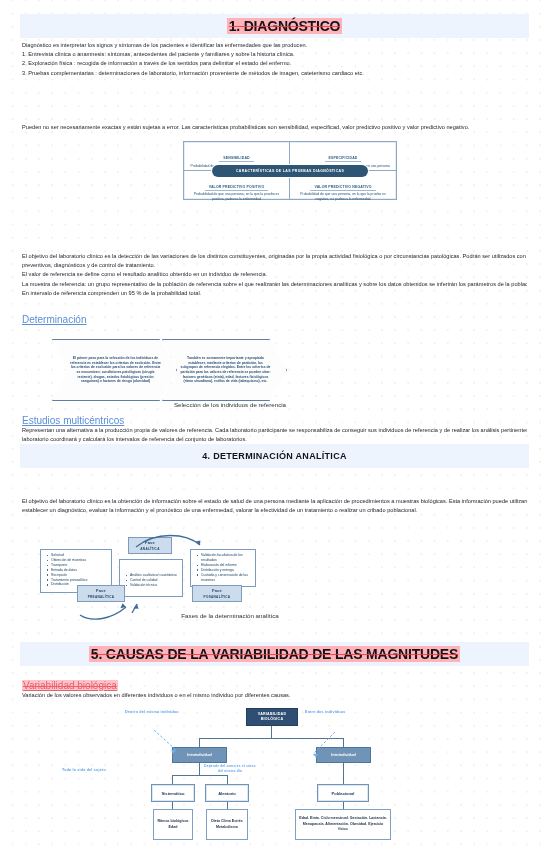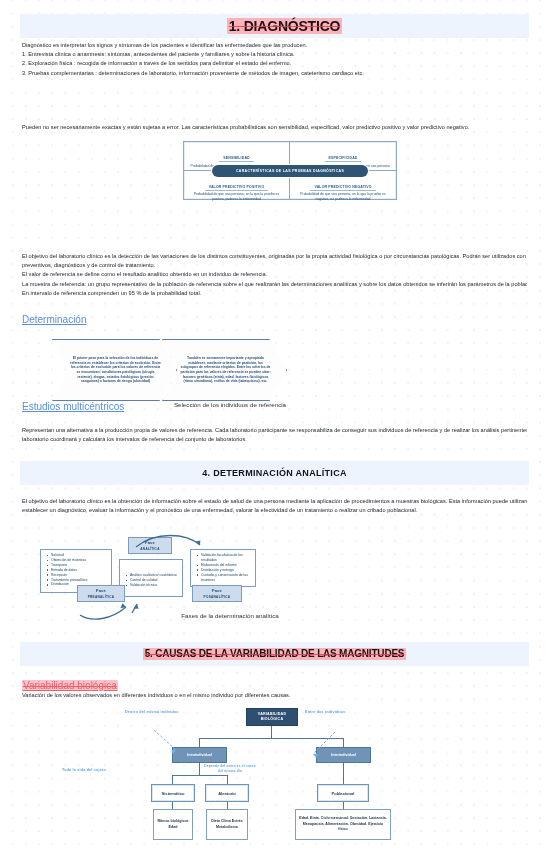--- a/index.html
+++ b/index.html
@@ -217,28 +217,28 @@
   </div>
 
   <div class="subhead" style="top:314px;">Determinación</div>
 
   <div class="fig-chev">
     <div class="chev one">El primer paso para la selección de los individuos de referencia es establecer los criterios de exclusión. Entre los criterios de exclusión para los valores de referencia se encuentran: condiciones patológicas (cirugía reciente), drogas, estados fisiológicos (presión sanguínea) o factores de riesgo (obesidad)</div>
     <div class="chev two">También es sumamente importante y apropiado establecer, mediante criterios de partición, los subgrupos de referencia elegidos. Entre los criterios de partición para los valores de referencia se pueden citar: factores genéticos (etnia), edad, factores fisiológicos (ritmo circadiano), estilos de vida (tabaquismo), etc.</div>
   </div>
   <div class="caption" style="left:130px;top:401px;width:200px;">Selección de los individuos de referencia</div>
 
-  <div class="subhead" style="top:401px;">Estudios multicéntricos</div>
+  <div class="subhead" style="top:415px;">Estudios multicéntricos</div>
 
   <div class="para" style="top:426px;">
     <div>Representan una alternativa a la producción propia de valores de referencia. Cada laboratorio participante se responsabiliza de conseguir sus individuos de referencia y de realizar los análisis pertinentes. Un</div>
     <div>laboratorio coordinará y calculará los intervalos de referencia del conjunto de laboratorios.</div>
   </div>
 
-  <div class="band plain" style="top:461px;height:24px;">
+  <div class="band plain" style="top:444px;height:24px;">
     <span class="hl" style="font-size:9px;letter-spacing:.3px;">4. DETERMINACIÓN ANALÍTICA</span>
   </div>
 
   <div class="para" style="top:497px;">
     <div>El objetivo del laboratorio clínico es la obtención de información sobre el estado de salud de una persona mediante la aplicación de procedimientos a muestras biológicas. Esta información puede utilizarse para</div>
     <div>establecer un diagnóstico, evaluar la información y el pronóstico de una enfermedad, valorar la efectividad de un tratamiento o realizar un cribado poblacional.</div>
   </div>
 
   <div class="fig-flow">
 
@@ -289,21 +289,21 @@
       <path d="M160 12 l -5.2 -3.2 l 5.6 -1.3 z" fill="#3f6d99"></path>
       <path d="M40 82 C 52 90, 72 86, 86 74" stroke="#3f6d99" stroke-width="1.3" fill="none"></path>
       <path d="M86 74 l -5.6 1.2 l 2.2 -4.9 z" fill="#3f6d99"></path>
       <path d="M92 80 l 5 -9" stroke="#3f6d99" stroke-width="1.3" fill="none"></path>
       <path d="M97 71 l -3.6 4.4 l 5.2 .4 z" fill="#3f6d99"></path>
     </svg>
   </div>
   <div class="caption" style="left:130px;top:612px;width:200px;">Fases de la determinación analítica</div>
 
   <div class="band" style="top:642px;height:24px;">
-    <span class="hl" style="font-size:10px;">5. CAUSAS DE LA VARIABILIDAD DE LAS MAGNITUDES</span>
+    <span class="hl" style="font-size:14px;">5. CAUSAS DE LA VARIABILIDAD DE LAS MAGNITUDES</span>
   </div>
 
   <div class="subhead pink" style="top:680px;">Variabilidad biológica</div>
 
   <div class="para" style="top:691px;">
     <div>Variación de los valores observados en diferentes individuos o en el mismo individuo por diferentes causas.</div>
   </div>
 
   <div class="fig-tree">
 

